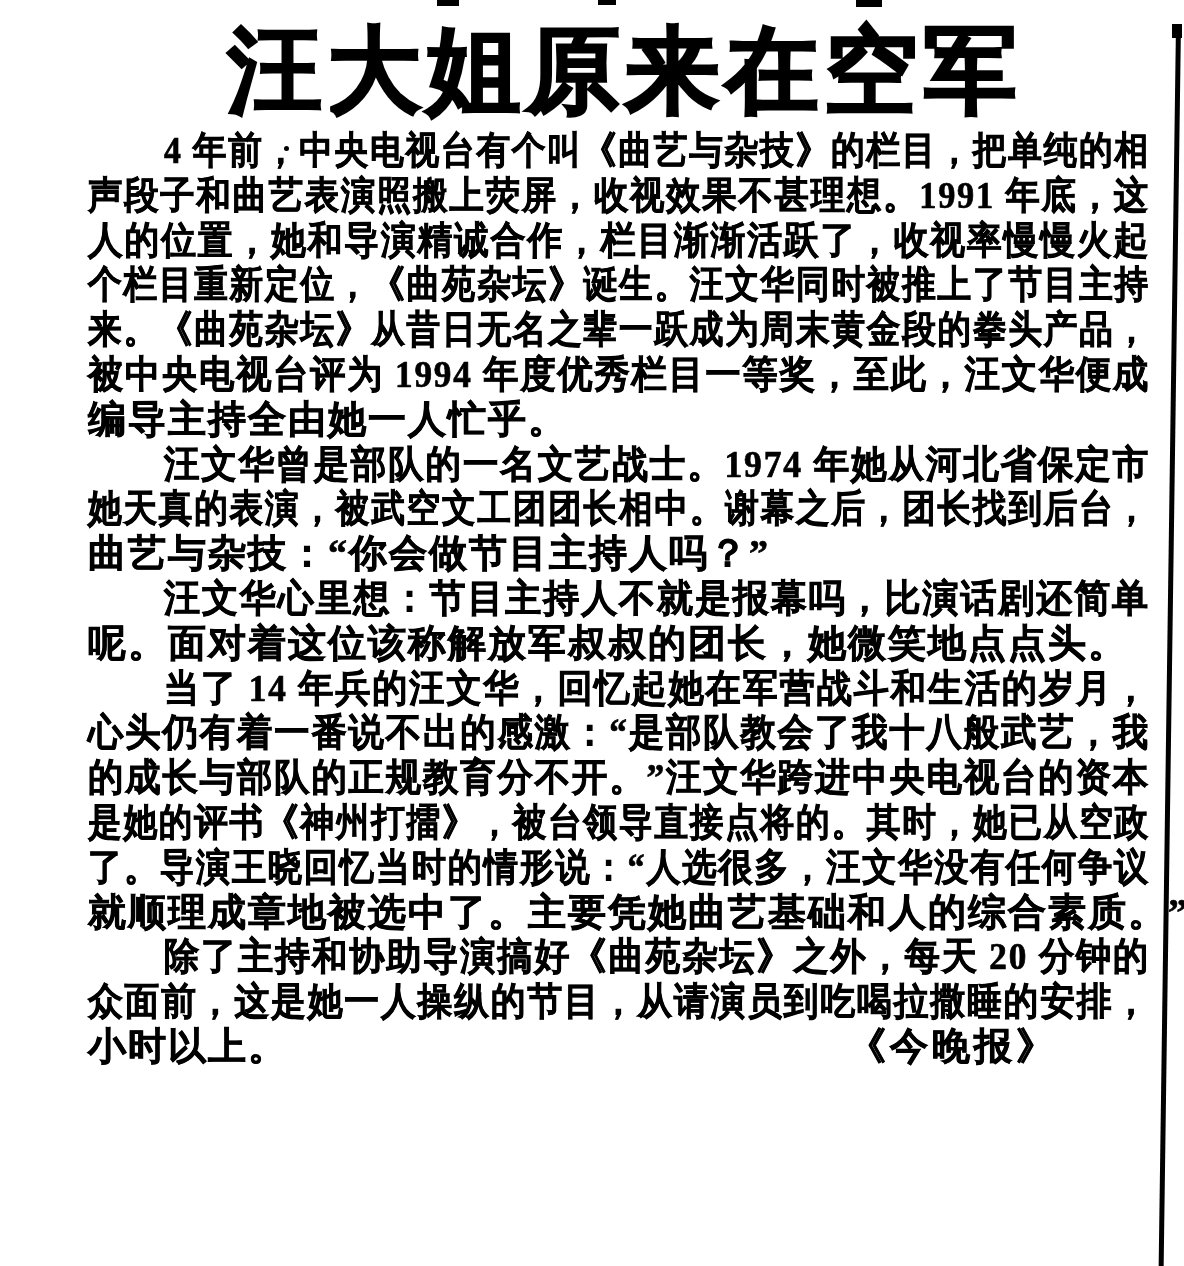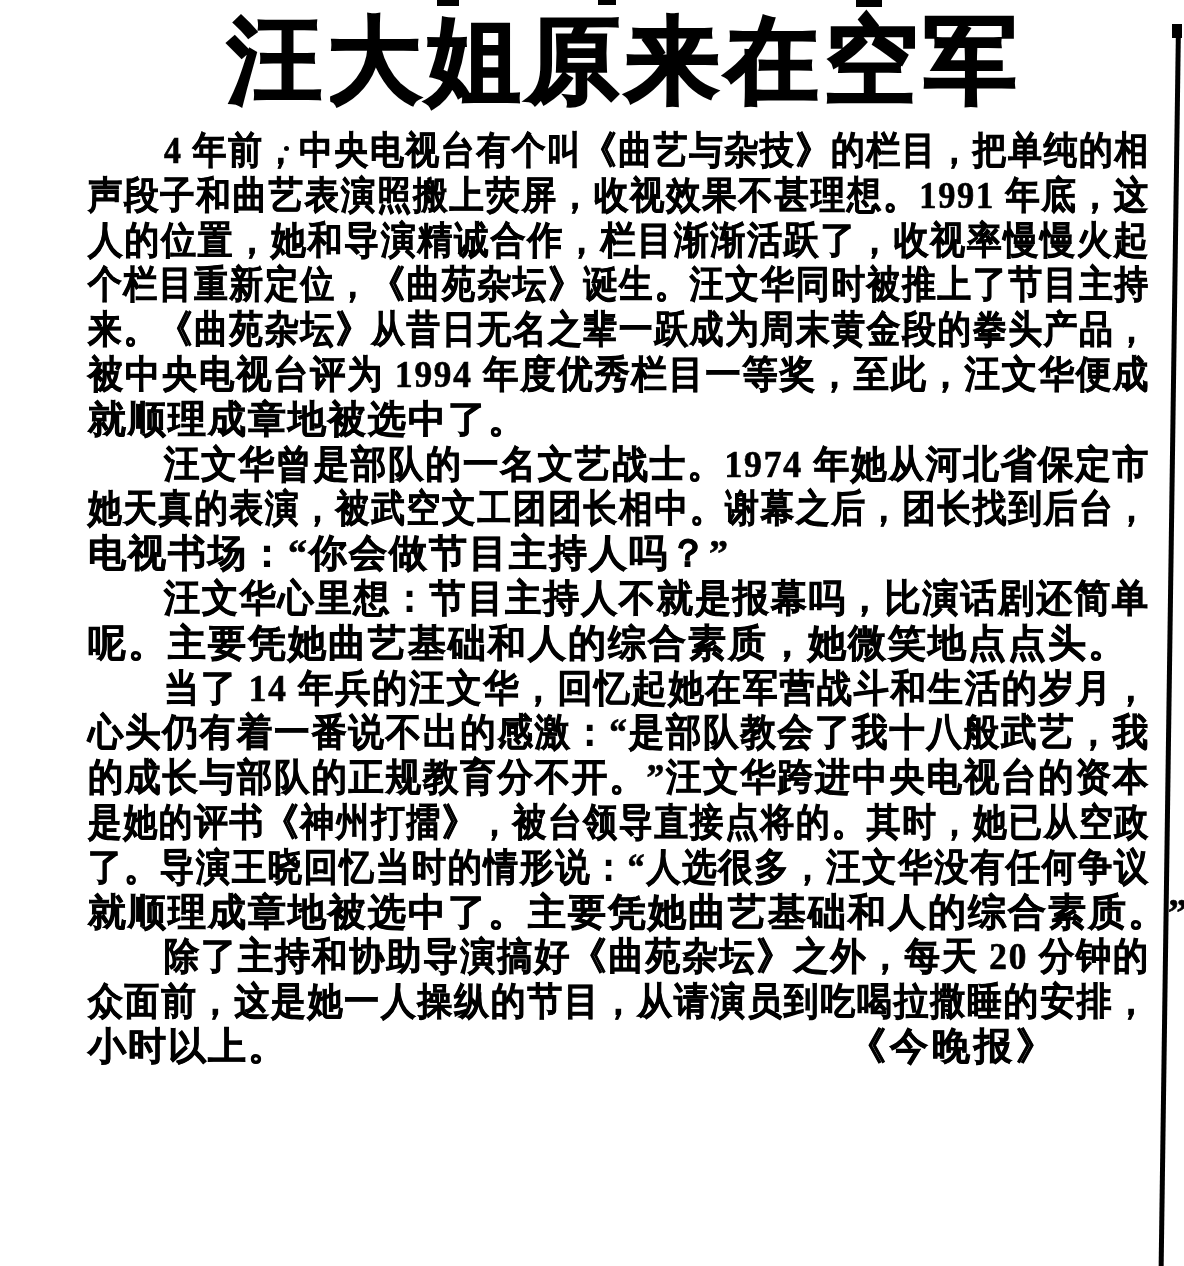--- a/index.html
+++ b/index.html
@@ -6,21 +6,21 @@
   .page{
     position:relative;
     width:1184px;height:1266px;
     background:#ffffff;
     overflow:hidden;
     font-family:"Liberation Serif","DejaVu Serif",serif;
     color:#000;
   }
   
   .headline{
-    position:absolute;left:228px;top:2px;width:795px;height:122px;
+    position:absolute;left:228px;top:12px;width:795px;height:122px;
     font-size:94px;line-height:118px;font-weight:900;
     white-space:nowrap;
     -webkit-text-stroke:2.5px #000;
     letter-spacing:6px;
   }
   .headline .lt{display:inline-block;white-space:nowrap;transform-origin:0 50%;}
   
   .bodycol{
     position:absolute;left:88px;top:128px;width:1062px;
     font-weight:700;
@@ -59,26 +59,26 @@
 
   <div class="headline jline"><span class="lt" style="transform: scaleX(0.99375);">汪大姐原来在空军</span></div>
 
   <div class="bodycol">
     <div class="line jline indent"><span class="lt" style="transform: scaleX(0.886292);">4 年前，中央电视台有个叫《曲艺与杂技》的栏目，把单纯的相</span></div>
     <div class="line jline"><span class="lt" style="transform: scaleX(0.903445);">声段子和曲艺表演照搬上荧屏，收视效果不甚理想。1991 年底，这</span></div>
     <div class="line jline"><span class="lt" style="transform: scaleX(0.915517);">人的位置，她和导演精诚合作，栏目渐渐活跃了，收视率慢慢火起</span></div>
     <div class="line jline"><span class="lt" style="transform: scaleX(0.885);">个栏目重新定位，《曲苑杂坛》诞生。汪文华同时被推上了节目主持</span></div>
     <div class="line jline"><span class="lt" style="transform: scaleX(0.885);">来。《曲苑杂坛》从昔日无名之辈一跃成为周末黄金段的拳头产品，</span></div>
     <div class="line jline"><span class="lt" style="transform: scaleX(0.925894);">被中央电视台评为 1994 年度优秀栏目一等奖，至此，汪文华便成</span></div>
-    <div class="line"><span class="lt">就顺理成章地被选中了。</span></div>
+    <div class="line"><span class="lt">编导主持全由她一人忙乎。</span></div>
     <div class="line jline indent"><span class="lt" style="transform: scaleX(0.934154);">汪文华曾是部队的一名文艺战士。1974 年她从河北省保定市</span></div>
     <div class="line jline"><span class="lt" style="transform: scaleX(0.885);">她天真的表演，被武空文工团团长相中。谢幕之后，团长找到后台，</span></div>
-    <div class="line"><span class="lt">电视书场：“你会做节目主持人吗？”</span></div>
+    <div class="line"><span class="lt">曲艺与杂技：“你会做节目主持人吗？”</span></div>
     <div class="line jline indent"><span class="lt" style="transform: scaleX(0.948077);">汪文华心里想：节目主持人不就是报幕吗，比演话剧还简单</span></div>
-    <div class="line"><span class="lt">呢。主要凭她曲艺基础和人的综合素质，她微笑地点点头。</span></div>
+    <div class="line"><span class="lt">呢。面对着这位该称解放军叔叔的团长，她微笑地点点头。</span></div>
     <div class="line jline indent"><span class="lt" style="transform: scaleX(0.925822);">当了 14 年兵的汪文华，回忆起她在军营战斗和生活的岁月，</span></div>
     <div class="line jline"><span class="lt" style="transform: scaleX(0.930762);">心头仍有着一番说不出的感激：“是部队教会了我十八般武艺，我</span></div>
     <div class="line jline"><span class="lt" style="transform: scaleX(0.930762);">的成长与部队的正规教育分不开。”汪文华跨进中央电视台的资本</span></div>
     <div class="line jline"><span class="lt" style="transform: scaleX(0.885);">是她的评书《神州打擂》，被台领导直接点将的。其时，她已从空政</span></div>
     <div class="line jline"><span class="lt" style="transform: scaleX(0.899238);">了。导演王晓回忆当时的情形说：“人选很多，汪文华没有任何争议</span></div>
     <div class="line"><span class="lt">就顺理成章地被选中了。主要凭她曲艺基础和人的综合素质。”</span></div>
     <div class="line jline indent"><span class="lt" style="transform: scaleX(0.925822);">除了主持和协助导演搞好《曲苑杂坛》之外，每天 20 分钟的</span></div>
     <div class="line jline"><span class="lt" style="transform: scaleX(0.915517);">众面前，这是她一人操纵的节目，从请演员到吃喝拉撒睡的安排，</span></div>
     <div class="lastline">
       <span class="lt">小时以上。</span>

